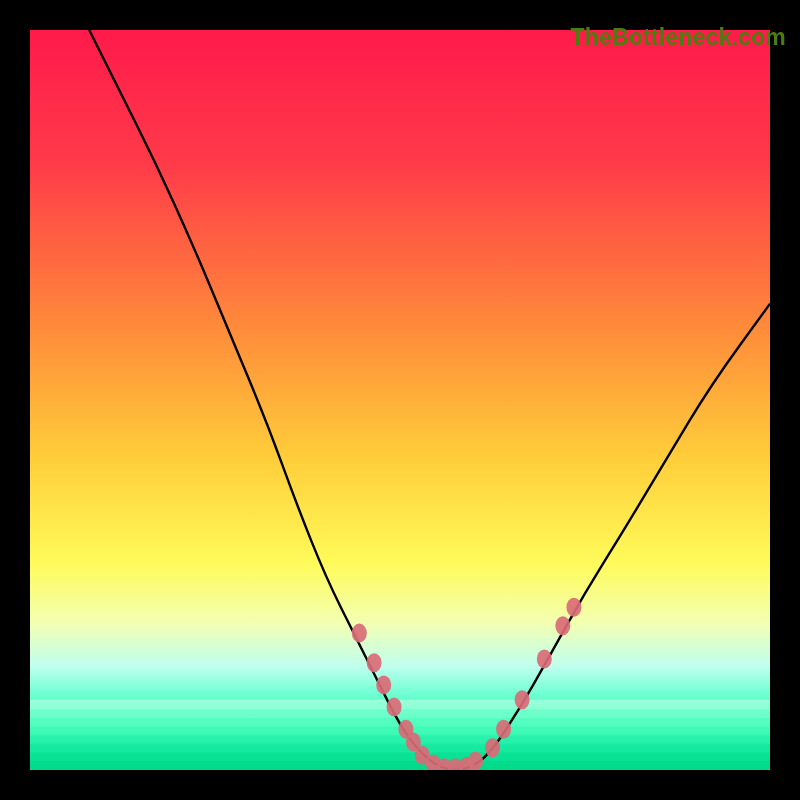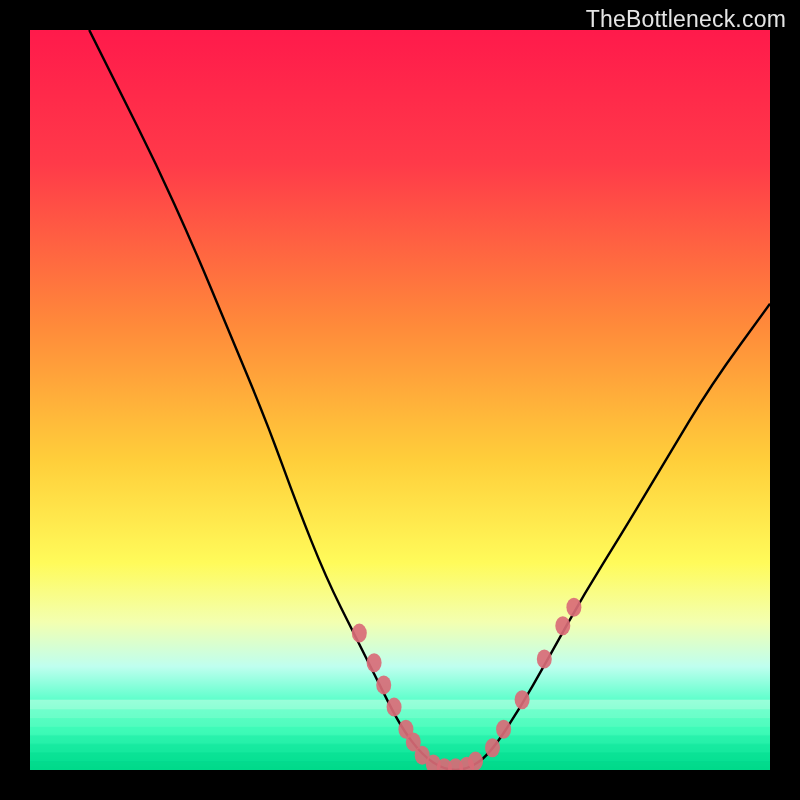--- a/index.html
+++ b/index.html
@@ -20,25 +20,25 @@
   .plot {
     position: absolute;
     left: 30px;
     top: 30px;
     width: 740px;
     height: 740px;
     overflow: hidden;
   }
   .watermark {
     position: absolute;
-    top: 6px;
+    top: 24px;
     right: 14px;
-    color: #e5e5e5;
+    color: #4d7c0f;
     font-size: 23px;
-    font-weight: 400;
+    font-weight: 700;
     letter-spacing: 0.2px;
     z-index: 20;
     font-family: Arial, sans-serif;
   }
   svg { display: block; }
 </style>
 </head>
 <body>
 
 <div class="frame">

